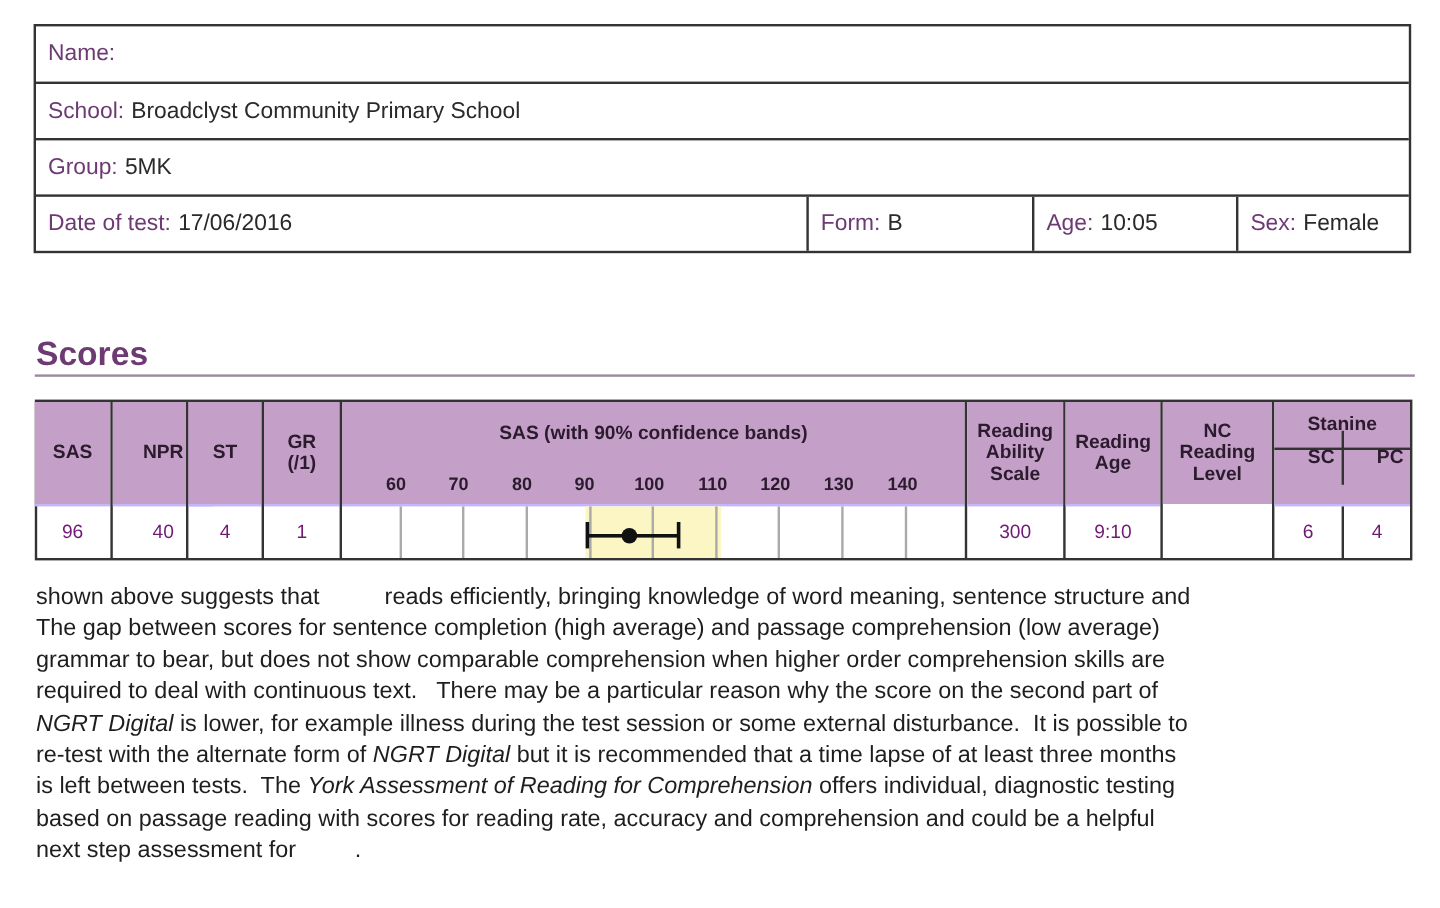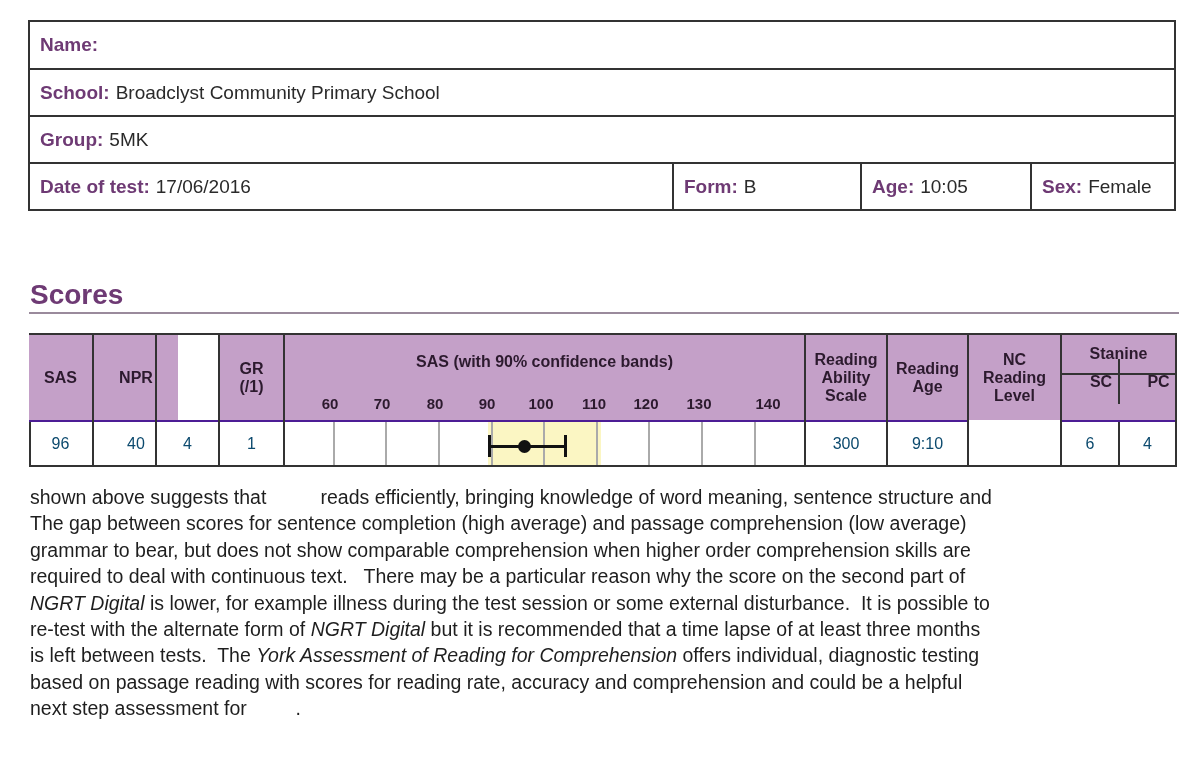--- a/index.html
+++ b/index.html
@@ -8,36 +8,36 @@
 
   
   .info {
     position: absolute; left: 28px; top: 20px; width: 1148px;
     border: 2px solid #333; border-collapse: collapse;
   }
   .info-row { display: flex; height: 47px; border-top: 2px solid #333; }
   .info-row:first-child { border-top: none; height: 46px; }
   .info-cell { display: flex; align-items: center; padding-left: 10px; font-size: 19px; color: #2a2a2a; border-left: 2px solid #333; }
   .info-cell:first-child { border-left: none; }
-  .lbl { color: #6e3a74; font-weight: bold; margin-right: 6px; }
+  .lbl { color: #6e3a74; font-weight: normal; margin-right: 6px; }
 
   
   .scores-title {
     position: absolute; left: 30px; top: 279px;
     font-size: 28px; font-weight: bold; color: #6e3a74;
   }
   .scores-rule {
     position: absolute; left: 29px; top: 312px; width: 1150px; height: 2px; background: #9a8a9c;
   }
 
   
   .scores { position: absolute; left: 29px; top: 333px; width: 1148px; height: 134px; border: 2px solid #333; }
   .col { position: absolute; top: 0; bottom: 0; border-left: 2px solid #333; }
   .hdr { position: absolute; left: 0; right: 0; top: 0; height: 85px; background: #c4a0c8; display: flex; align-items: center; justify-content: center; text-align: center; font-weight: bold; font-size: 16px; color: #2c1a2e; line-height: 18px; }
-  .val { position: absolute; left: 0; right: 0; top: 85px; bottom: 0; border-top: 2px solid #4c1d95; display: flex; align-items: center; justify-content: center; font-size: 16px; color: #0c4a6e; }
+  .val { position: absolute; left: 0; right: 0; top: 85px; bottom: 0; border-top: 2px solid #c4b5fd; display: flex; align-items: center; justify-content: center; font-size: 16px; color: #701a75; }
 
   .chart-title { position: absolute; left: 0; right: 0; top: 18px; text-align: center; font-size: 16px; font-weight: bold; color: #2c1a2e; }
   .ticks { position: absolute; left: 0; right: 0; top: 60px; height: 20px; }
   .tick { position: absolute; width: 40px; margin-left: -20px; text-align: center; font-weight: bold; font-size: 15px; color: #2c1a2e; }
   .band { position: absolute; top: 0; bottom: 0; background: #fbf6c3; }
   .gridline { position: absolute; top: 0; bottom: 0; width: 2px; background: #aaa; }
   .errbar { position: absolute; height: 3px; background: #111; top: 23px; }
   .cap { position: absolute; width: 3px; height: 22px; background: #111; top: 13px; }
   .dot { position: absolute; width: 13px; height: 13px; border-radius: 50%; background: #111; top: 18px; }
 
@@ -100,20 +100,21 @@
     <div class="hdr">SAS</div>
     <div class="val">96</div>
   </div>
 
   <div class="col" style="left:61px;width:86px">
     <div class="hdr">NPR</div>
     <div class="val">40</div>
   </div>
 
   <div class="col" style="left:124px;width:63px">
+    <div class="hdr">ST</div>
     <div class="val">4</div>
   </div>
 
   <div class="col" style="left:187px;width:65px">
     <div class="hdr">
       <div>
         <div>GR</div>
         <div>(/1)</div>
       </div>
     </div>
@@ -125,21 +126,21 @@
       <div class="chart-title">SAS (with 90% confidence bands)</div>
       <div class="ticks">
         <span class="tick" style="left:45px">60</span>
         <span class="tick" style="left:97px">70</span>
         <span class="tick" style="left:150px">80</span>
         <span class="tick" style="left:202px">90</span>
         <span class="tick" style="left:256px">100</span>
         <span class="tick" style="left:309px">110</span>
         <span class="tick" style="left:361px">120</span>
         <span class="tick" style="left:414px">130</span>
-        <span class="tick" style="left:483px">140</span>
+        <span class="tick" style="left:467px">140</span>
       </div>
     </div>
     <div class="val" style="display:block">
       <div class="band" style="left:203px;width:113px"></div>
       <div class="gridline" style="left:48px"></div>
       <div class="gridline" style="left:100px"></div>
       <div class="gridline" style="left:153px"></div>
       <div class="gridline" style="left:206px"></div>
       <div class="gridline" style="left:258px"></div>
       <div class="gridline" style="left:311px"></div>

